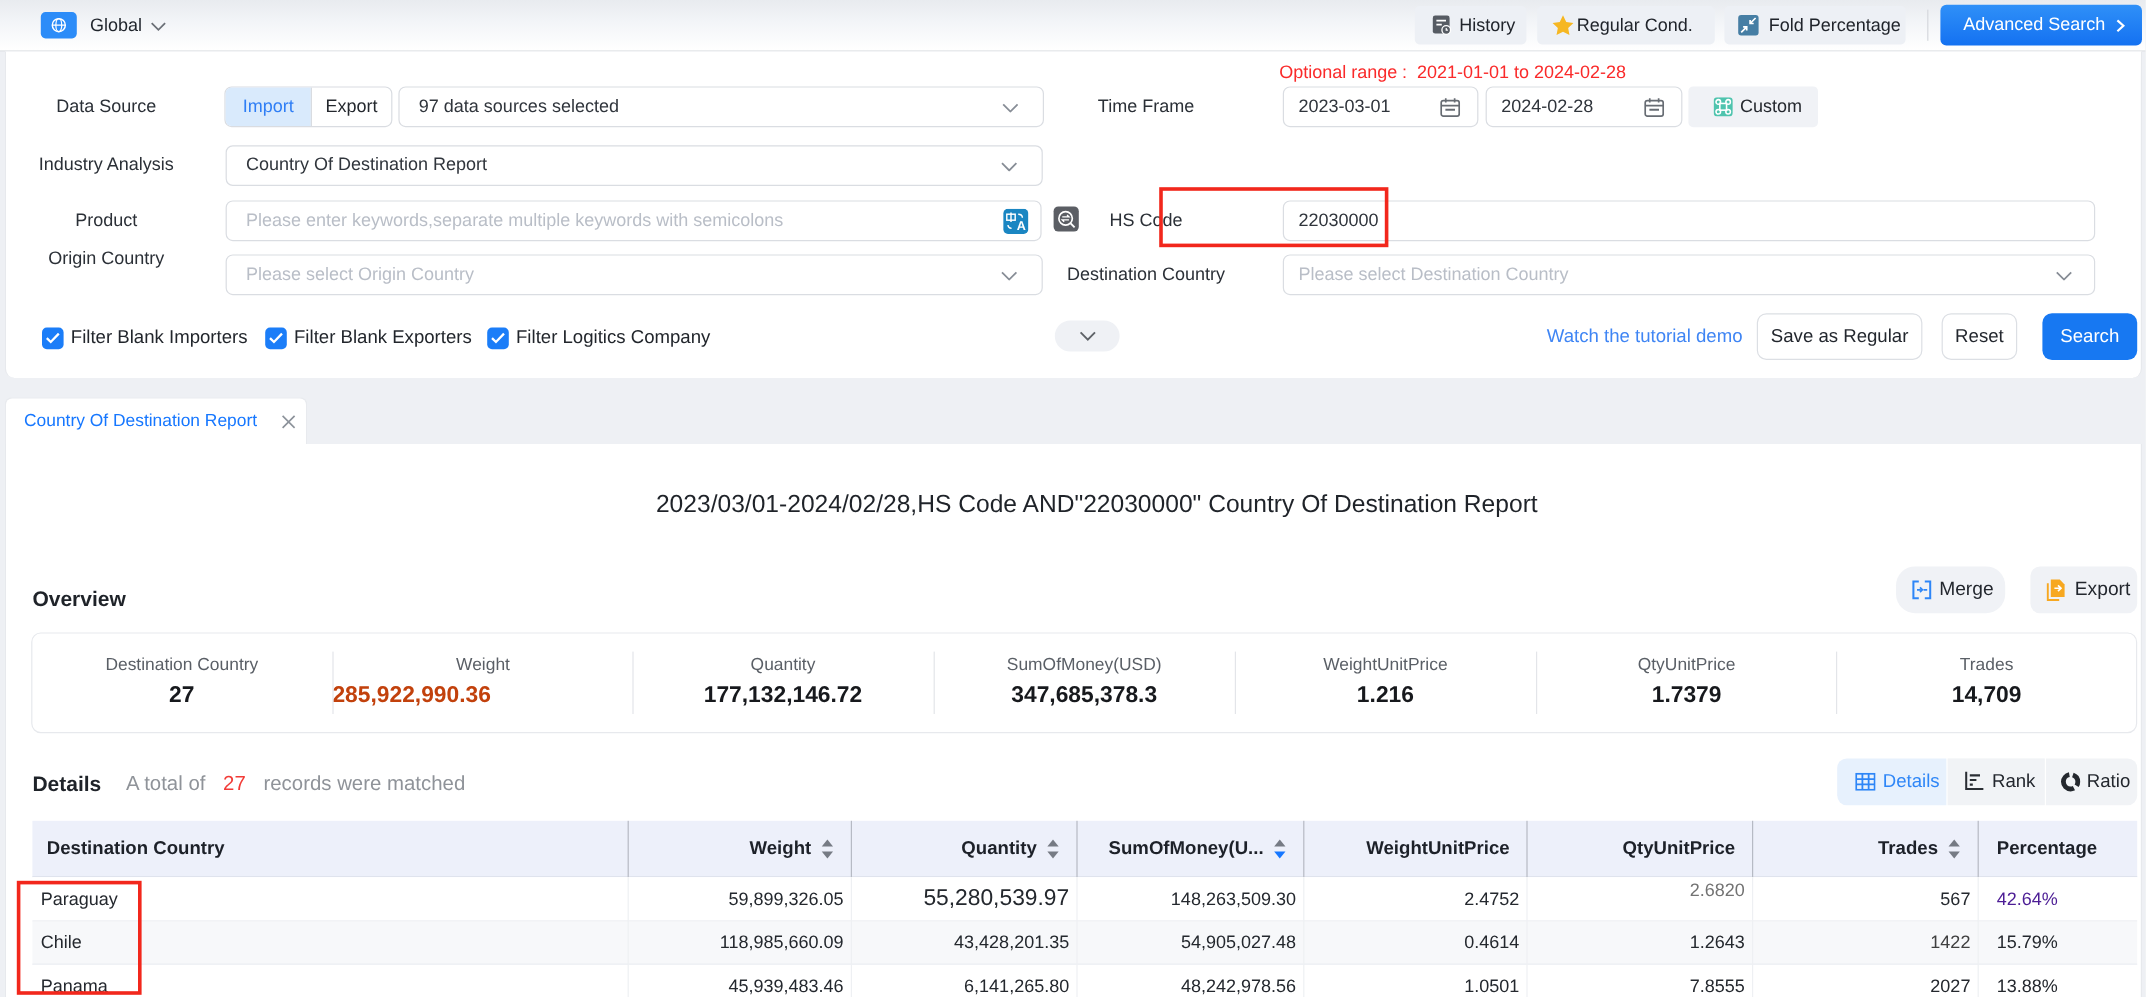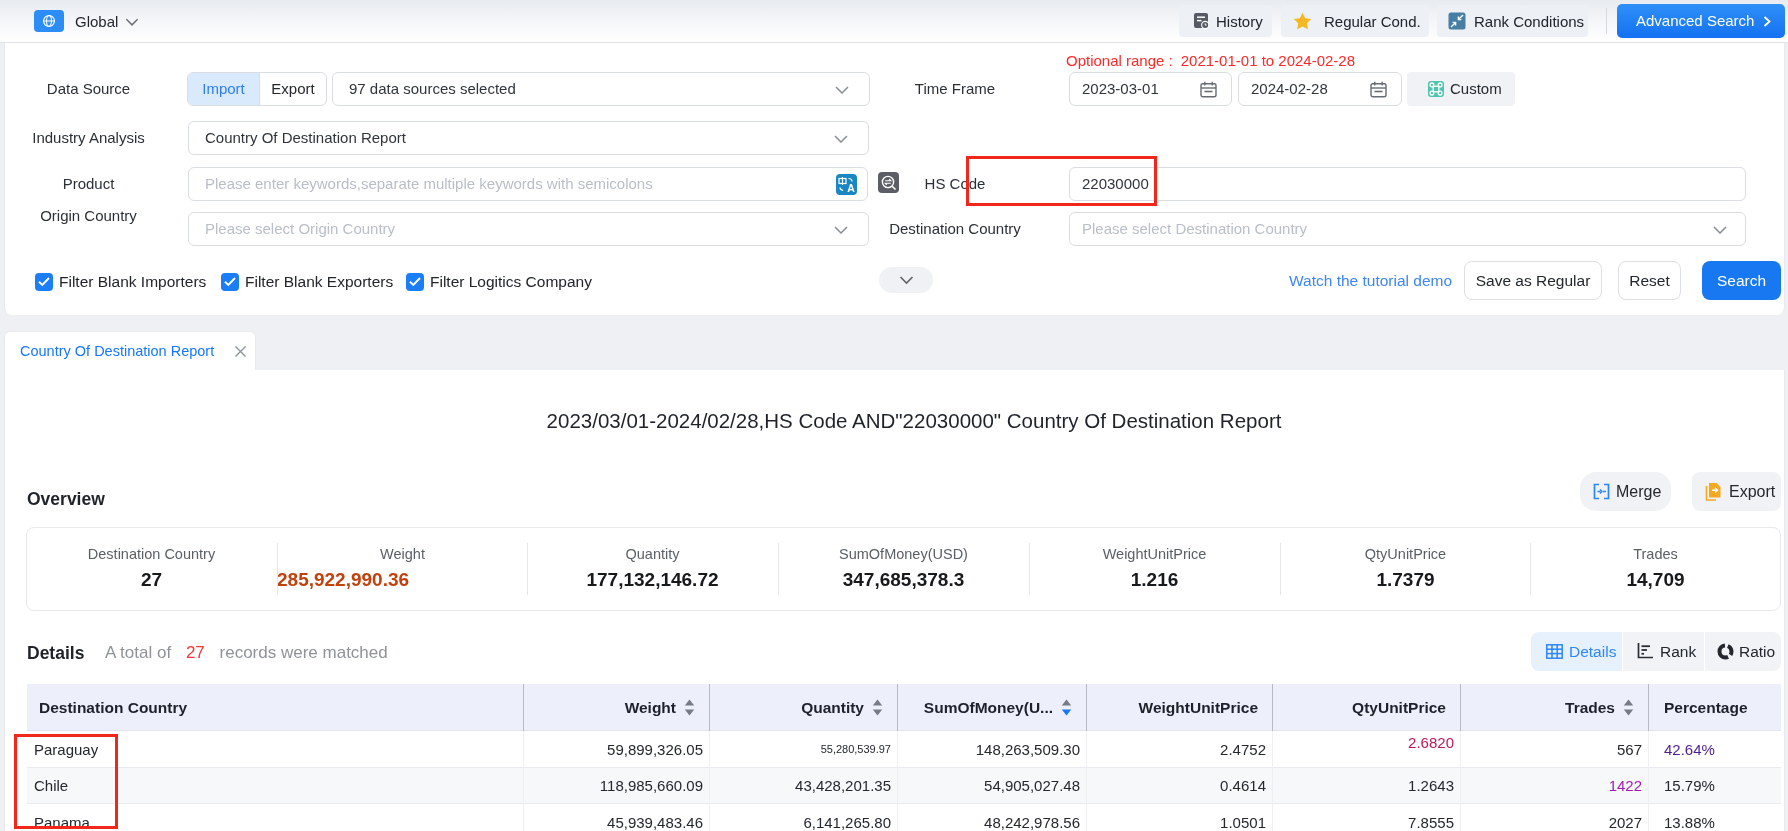--- a/index.html
+++ b/index.html
@@ -34,29 +34,29 @@
         <line x1="4" y1="8.6" x2="8.5" y2="8.6" stroke="#fff" stroke-width="1.5"></line>
         <circle cx="12.2" cy="13" r="3.6" fill="#565b63" stroke="#fff" stroke-width="1.1"></circle>
         <path d="M12.2 11.4 v1.7 h1.4" fill="none" stroke="#fff" stroke-width="1"></path>
       </svg>
     <span style="margin-left:6px">History</span>
   </div>
   <div class="btn-top" style="left:1281px;width:148px;padding-left:12px">
     <svg width="19" height="18" viewBox="0 0 19 18">
         <path d="M9.5 0.8 L12.2 6.3 L18.2 7.1 L13.8 11.3 L14.9 17.2 L9.5 14.4 L4.1 17.2 L5.2 11.3 L0.8 7.1 L6.8 6.3 Z" fill="#f6b722"></path>
       </svg>
-    <span style="margin-left:12px">Regular Cond.</span>
+    <span style="margin-left:2px">Regular Cond.</span>
   </div>
   <div class="btn-top" style="left:1437px;width:151px;padding-left:11px">
     <svg width="18" height="18" viewBox="0 0 18 18">
         <rect x="0.5" y="0.5" width="17" height="17" rx="2.5" fill="#467ea4"></rect>
         <path d="M10.2 7.8 L15 3 M10.4 4.6 L10.4 7.6 L13.4 7.6" fill="none" stroke="#fff" stroke-width="1.4"></path>
         <path d="M7.8 10.2 L3 15 M7.6 13.4 L7.6 10.4 L4.6 10.4" fill="none" stroke="#fff" stroke-width="1.4"></path>
       </svg>
-    <span style="margin-left:8px">Rank Conditions</span>
+    <span style="margin-left:8px">Fold Percentage</span>
   </div>
   <div class="abs" style="left:1606px;top:8px;width:1px;height:26px;background:#d5d8dd"></div>
   <div class="abs" style="left:1617px;top:4px;width:168px;height:34px;border-radius:5px;background:linear-gradient(180deg,#2f90f8,#1471f1);color:#fff;font-size:15px;line-height:34px;padding-left:19px">Advanced Search
     <svg class="abs" style="right:14px;top:12px" width="8" height="11" viewBox="0 0 8 11">
         <path d="M1.5 1 L6.5 5.5 L1.5 10" fill="none" stroke="#fff" stroke-width="1.8"></path>
       </svg>
   </div>
 </div>
 
 <div class="abs" style="left:4px;top:43px;width:1781px;height:272px;background:#fff;border-radius:0 0 8px 8px;border-left:1px solid #e7e9ed;border-right:1px solid #e7e9ed"></div>
@@ -281,34 +281,34 @@
 <div class="abs" style="left:523px;top:684px;width:1px;height:47px;background:#b6bac4"></div>
 <div class="abs" style="left:709px;top:684px;width:1px;height:47px;background:#b6bac4"></div>
 <div class="abs" style="left:897px;top:684px;width:1px;height:47px;background:#b6bac4"></div>
 <div class="abs" style="left:1086px;top:684px;width:1px;height:47px;background:#b6bac4"></div>
 <div class="abs" style="left:1272px;top:684px;width:1px;height:47px;background:#b6bac4"></div>
 <div class="abs" style="left:1460px;top:684px;width:1px;height:47px;background:#b6bac4"></div>
 <div class="abs" style="left:1648px;top:684px;width:1px;height:47px;background:#b6bac4"></div>
 <div class="abs" style="left:27px;top:731.0px;width:1754px;height:36.5px;background:#ffffff;border-bottom:1px solid #e9ebf0"></div>
 <div class="abs" style="left:27px;top:731.0px;width:496px;height:36.5px;display:flex;align-items:center;padding-left:7px;justify-content:flex-start;font-size:15px;color:#24282e">Paraguay</div>
 <div class="abs" style="left:523px;top:731.0px;width:186px;height:36.5px;display:flex;align-items:center;padding-right:6px;justify-content:flex-end;font-size:15px;color:#24282e">59,899,326.05</div>
-<div class="abs" style="left:709px;top:731.0px;width:188px;height:36.5px;display:flex;align-items:center;padding-right:6px;justify-content:flex-end;font-size:11px;color:#24282e">55,280,539.97</div>
+<div class="abs" style="left:709px;top:731.0px;width:188px;height:36.5px;display:flex;align-items:center;padding-right:6px;justify-content:flex-end;font-size:19px;color:#24282e">55,280,539.97</div>
 <div class="abs" style="left:897px;top:731.0px;width:189px;height:36.5px;display:flex;align-items:center;padding-right:6px;justify-content:flex-end;font-size:15px;color:#24282e">148,263,509.30</div>
 <div class="abs" style="left:1086px;top:731.0px;width:186px;height:36.5px;display:flex;align-items:center;padding-right:6px;justify-content:flex-end;font-size:15px;color:#24282e">2.4752</div>
-<div class="abs" style="left:1272px;top:731.0px;width:188px;height:23px;display:flex;align-items:center;padding-right:6px;justify-content:flex-end;font-size:15px;color:#be185d">2.6820</div>
+<div class="abs" style="left:1272px;top:731.0px;width:188px;height:23px;display:flex;align-items:center;padding-right:6px;justify-content:flex-end;font-size:15px;color:#737373">2.6820</div>
 <div class="abs" style="left:1460px;top:731.0px;width:188px;height:36.5px;display:flex;align-items:center;padding-right:6px;justify-content:flex-end;font-size:15px;color:#24282e">567</div>
 <div class="abs" style="left:1648px;top:731.0px;width:133px;height:36.5px;display:flex;align-items:center;padding-left:16px;justify-content:flex-start;font-size:15px;color:#4c1d95">42.64%</div>
 <div class="abs" style="left:27px;top:767.5px;width:1754px;height:36.5px;background:#f7f8fa;border-bottom:1px solid #e9ebf0"></div>
 <div class="abs" style="left:27px;top:767.5px;width:496px;height:36.5px;display:flex;align-items:center;padding-left:7px;justify-content:flex-start;font-size:15px;color:#24282e">Chile</div>
 <div class="abs" style="left:523px;top:767.5px;width:186px;height:36.5px;display:flex;align-items:center;padding-right:6px;justify-content:flex-end;font-size:15px;color:#24282e">118,985,660.09</div>
 <div class="abs" style="left:709px;top:767.5px;width:188px;height:36.5px;display:flex;align-items:center;padding-right:6px;justify-content:flex-end;font-size:15px;color:#24282e">43,428,201.35</div>
 <div class="abs" style="left:897px;top:767.5px;width:189px;height:36.5px;display:flex;align-items:center;padding-right:6px;justify-content:flex-end;font-size:15px;color:#24282e">54,905,027.48</div>
 <div class="abs" style="left:1086px;top:767.5px;width:186px;height:36.5px;display:flex;align-items:center;padding-right:6px;justify-content:flex-end;font-size:15px;color:#24282e">0.4614</div>
 <div class="abs" style="left:1272px;top:767.5px;width:188px;height:36.5px;display:flex;align-items:center;padding-right:6px;justify-content:flex-end;font-size:15px;color:#24282e">1.2643</div>
-<div class="abs" style="left:1460px;top:767.5px;width:188px;height:36.5px;display:flex;align-items:center;padding-right:6px;justify-content:flex-end;font-size:15px;color:#a21caf">1422</div>
+<div class="abs" style="left:1460px;top:767.5px;width:188px;height:36.5px;display:flex;align-items:center;padding-right:6px;justify-content:flex-end;font-size:15px;color:#404040">1422</div>
 <div class="abs" style="left:1648px;top:767.5px;width:133px;height:36.5px;display:flex;align-items:center;padding-left:16px;justify-content:flex-start;font-size:15px;color:#24282e">15.79%</div>
 <div class="abs" style="left:27px;top:804.0px;width:1754px;height:36.5px;background:#ffffff;border-bottom:1px solid #e9ebf0"></div>
 <div class="abs" style="left:27px;top:804.0px;width:496px;height:36.5px;display:flex;align-items:center;padding-left:7px;justify-content:flex-start;font-size:15px;color:#24282e">Panama</div>
 <div class="abs" style="left:523px;top:804.0px;width:186px;height:36.5px;display:flex;align-items:center;padding-right:6px;justify-content:flex-end;font-size:15px;color:#24282e">45,939,483.46</div>
 <div class="abs" style="left:709px;top:804.0px;width:188px;height:36.5px;display:flex;align-items:center;padding-right:6px;justify-content:flex-end;font-size:15px;color:#24282e">6,141,265.80</div>
 <div class="abs" style="left:897px;top:804.0px;width:189px;height:36.5px;display:flex;align-items:center;padding-right:6px;justify-content:flex-end;font-size:15px;color:#24282e">48,242,978.56</div>
 <div class="abs" style="left:1086px;top:804.0px;width:186px;height:36.5px;display:flex;align-items:center;padding-right:6px;justify-content:flex-end;font-size:15px;color:#24282e">1.0501</div>
 <div class="abs" style="left:1272px;top:804.0px;width:188px;height:36.5px;display:flex;align-items:center;padding-right:6px;justify-content:flex-end;font-size:15px;color:#24282e">7.8555</div>
 <div class="abs" style="left:1460px;top:804.0px;width:188px;height:36.5px;display:flex;align-items:center;padding-right:6px;justify-content:flex-end;font-size:15px;color:#24282e">2027</div>
 <div class="abs" style="left:1648px;top:804.0px;width:133px;height:36.5px;display:flex;align-items:center;padding-left:16px;justify-content:flex-start;font-size:15px;color:#24282e">13.88%</div>

